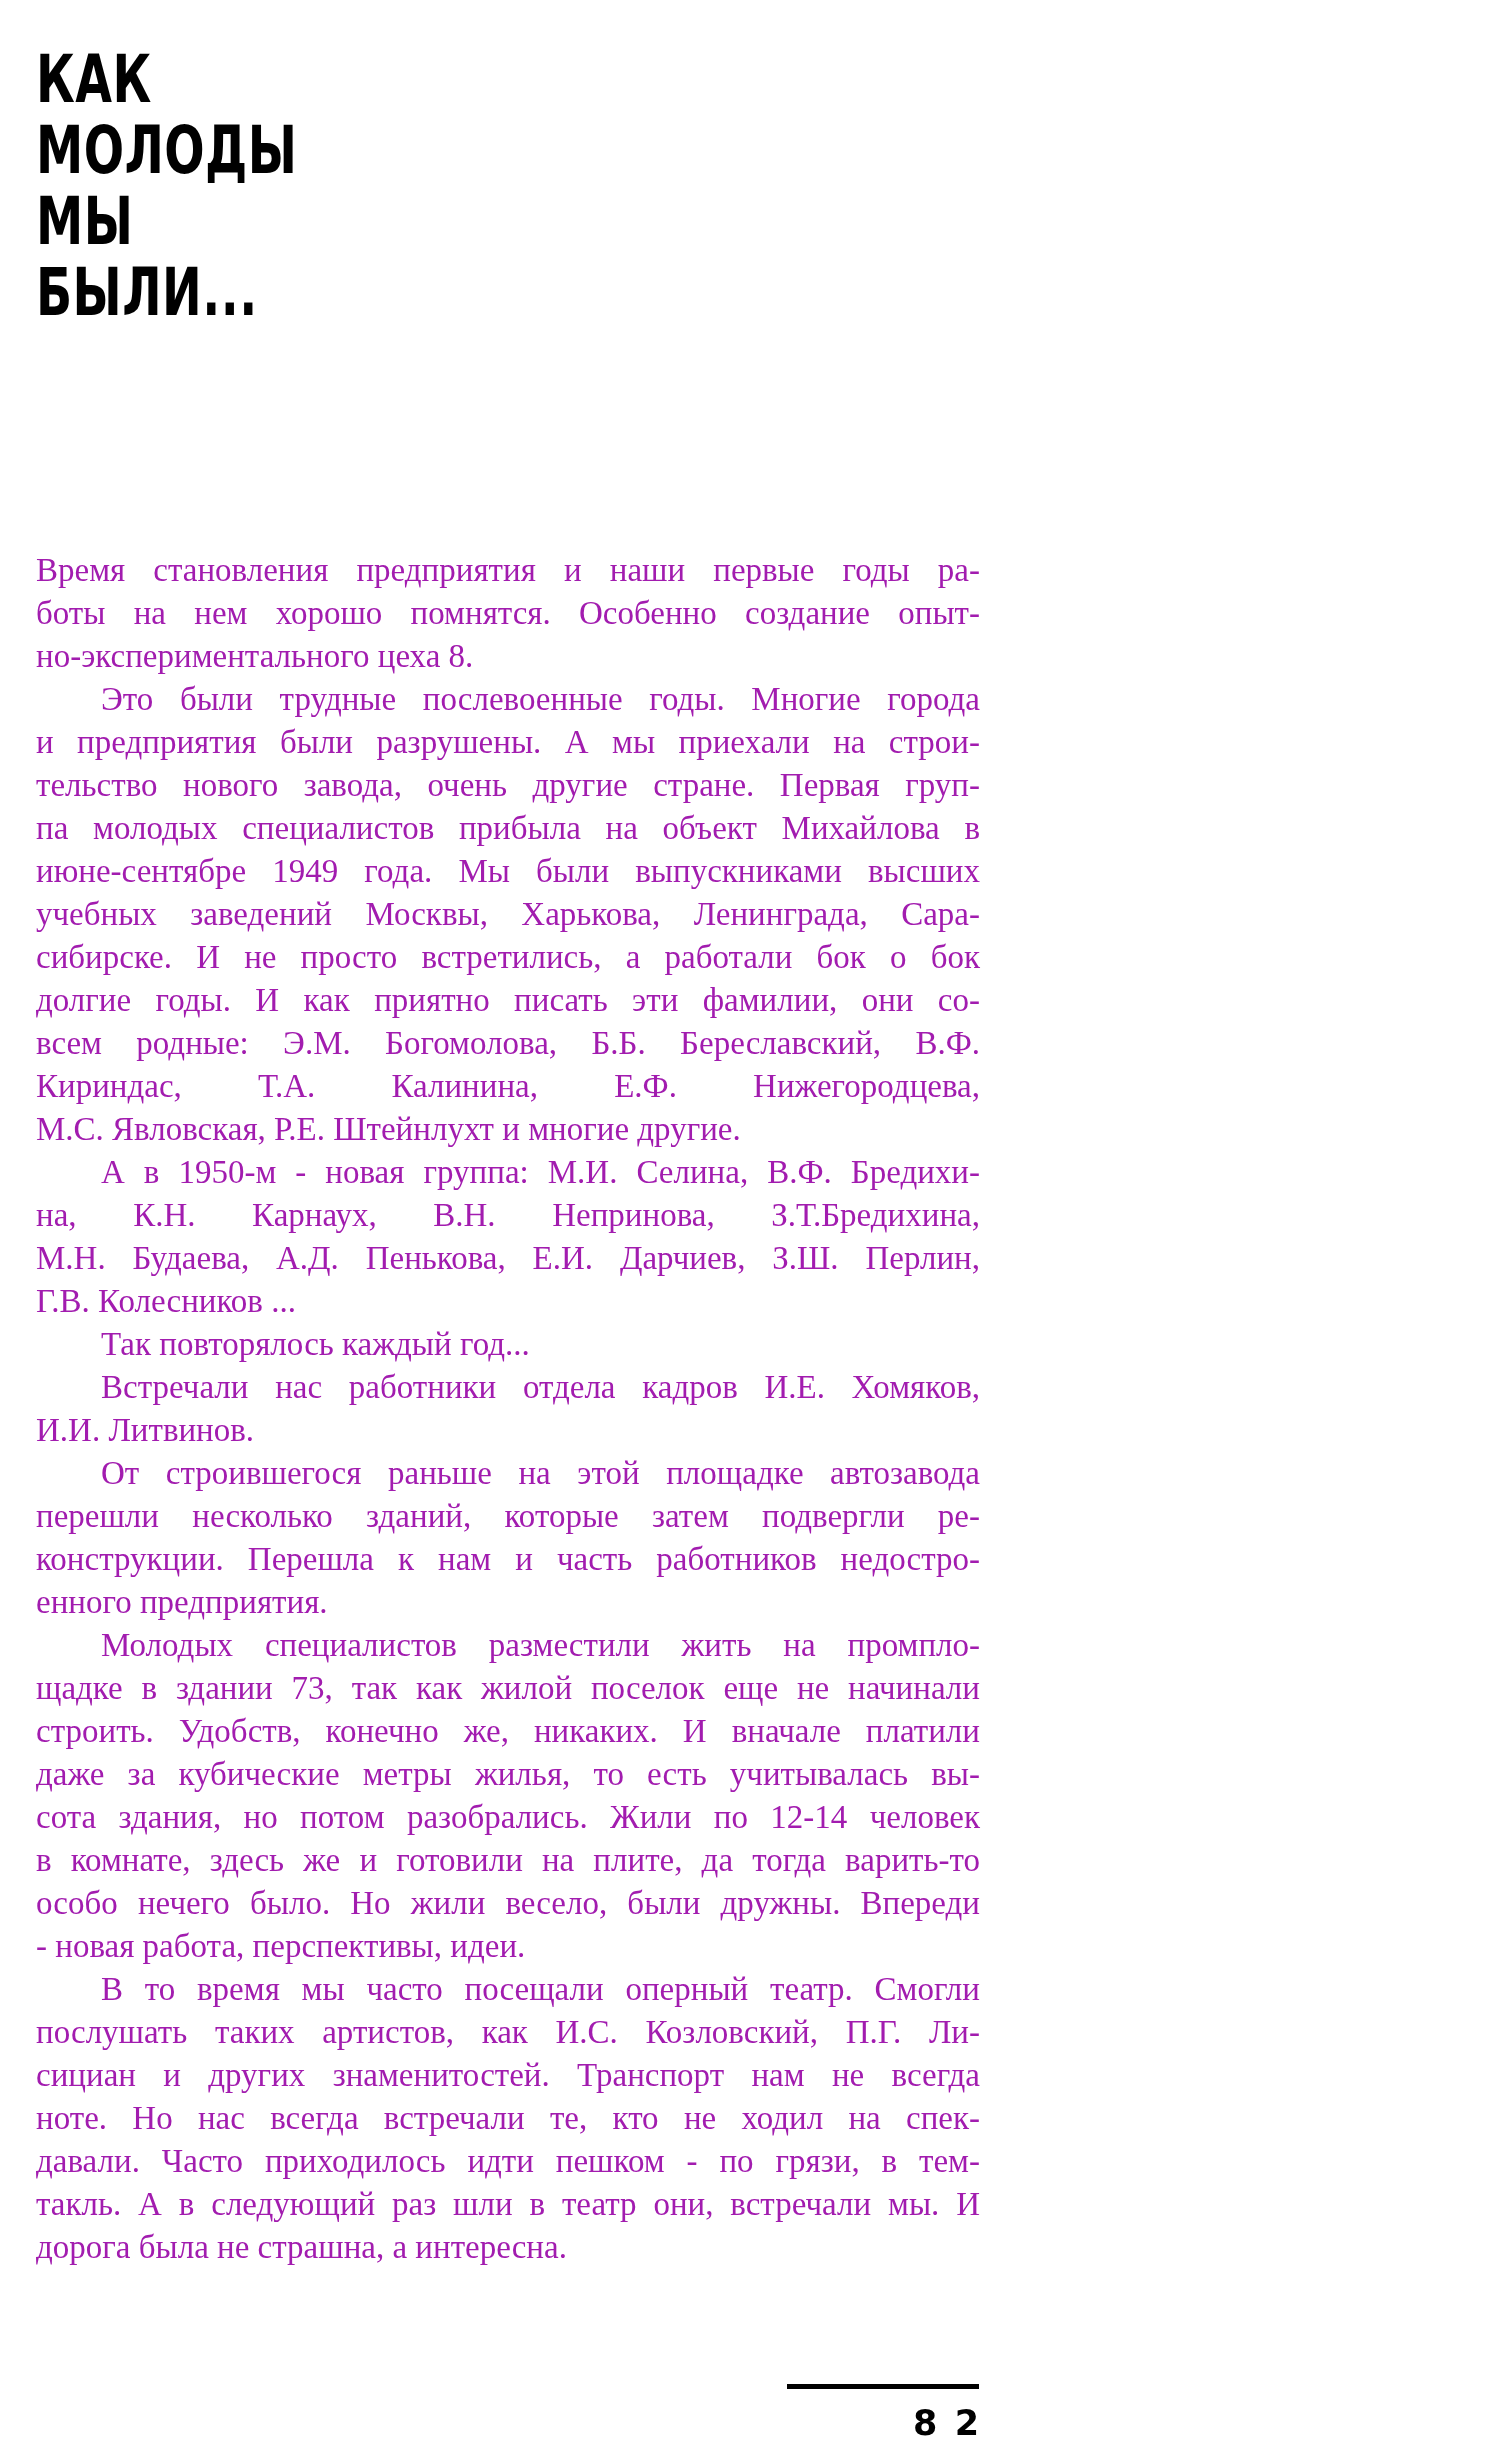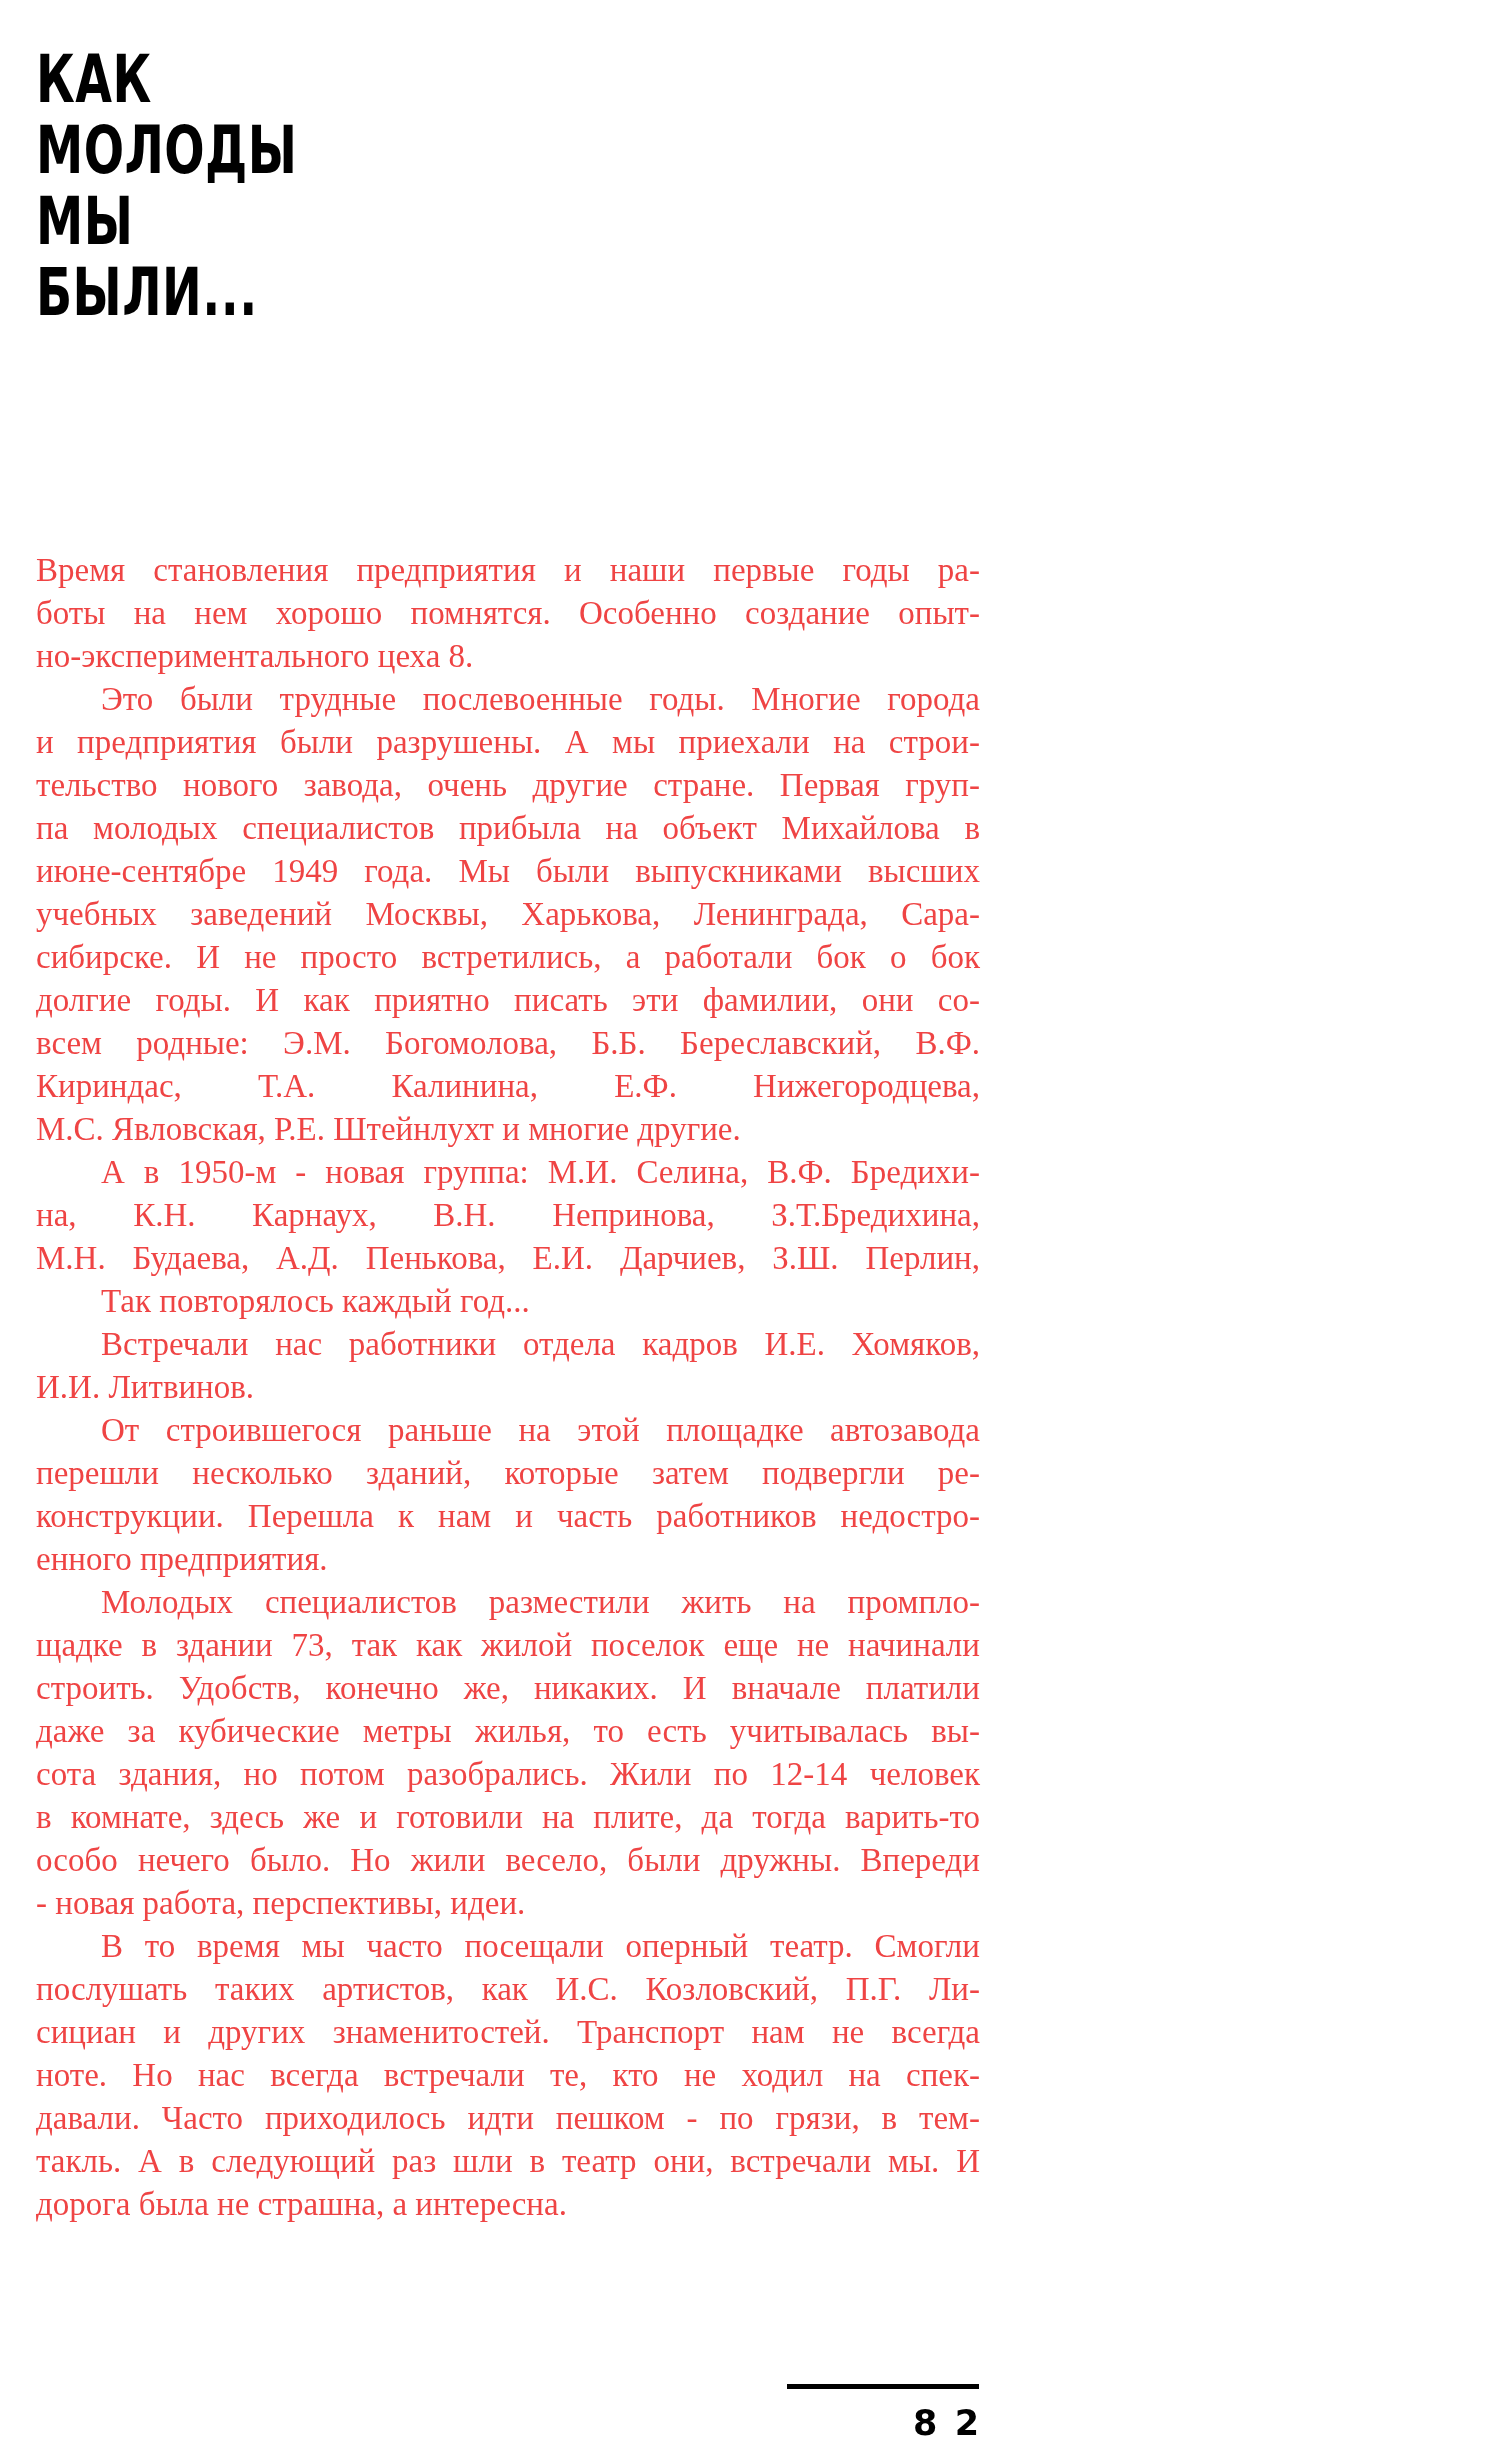--- a/index.html
+++ b/index.html
@@ -22,21 +22,21 @@
     letter-spacing: 0.6px;
     transform: scaleX(0.73);
     transform-origin: 0 0;
     white-space: nowrap;
   }
   .body-column {
     position: absolute;
     left: 36px;
     top: 549px;
     width: 944px;
-    color: #ef4444;
+    color: #a21caf;
     font-family: "Liberation Serif", serif;
     font-size: 33px;
     line-height: 43px;
   }
   .line {
     height: 43px;
     text-align: justify;
     text-align-last: justify;
   }
   .line.ind { text-indent: 65px; }
@@ -85,20 +85,21 @@
       <div class="line">июне-сентябре 1949 года. Мы были выпускниками высших</div>
       <div class="line">учебных заведений Москвы, Харькова, Ленинграда, Сара-</div>
       <div class="line">сибирске. И не просто встретились, а работали бок о бок</div>
       <div class="line">долгие годы. И как приятно писать эти фамилии, они со-</div>
       <div class="line">всем родные: Э.М. Богомолова, Б.Б. Береславский, В.Ф.</div>
       <div class="line">Кириндас, Т.А. Калинина, Е.Ф. Нижегородцева,</div>
       <div class="line end">М.С. Явловская, Р.Е. Штейнлухт и многие другие.</div>
       <div class="line ind">А в 1950-м - новая группа: М.И. Селина, В.Ф. Бредихи-</div>
       <div class="line">на, К.Н. Карнаух, В.Н. Непринова, З.Т.Бредихина,</div>
       <div class="line">М.Н. Будаева, А.Д. Пенькова, Е.И. Дарчиев, З.Ш. Перлин,</div>
+      <div class="line end">Г.В. Колесников ...</div>
       <div class="line ind end">Так повторялось каждый год...</div>
       <div class="line ind">Встречали нас работники отдела кадров И.Е. Хомяков,</div>
       <div class="line end">И.И. Литвинов.</div>
       <div class="line ind">От строившегося раньше на этой площадке автозавода</div>
       <div class="line">перешли несколько зданий, которые затем подвергли ре-</div>
       <div class="line">конструкции. Перешла к нам и часть работников недостро-</div>
       <div class="line end">енного предприятия.</div>
       <div class="line ind">Молодых специалистов разместили жить на промпло-</div>
       <div class="line">щадке в здании 73, так как жилой поселок еще не начинали</div>
       <div class="line">строить. Удобств, конечно же, никаких. И вначале платили</div>

